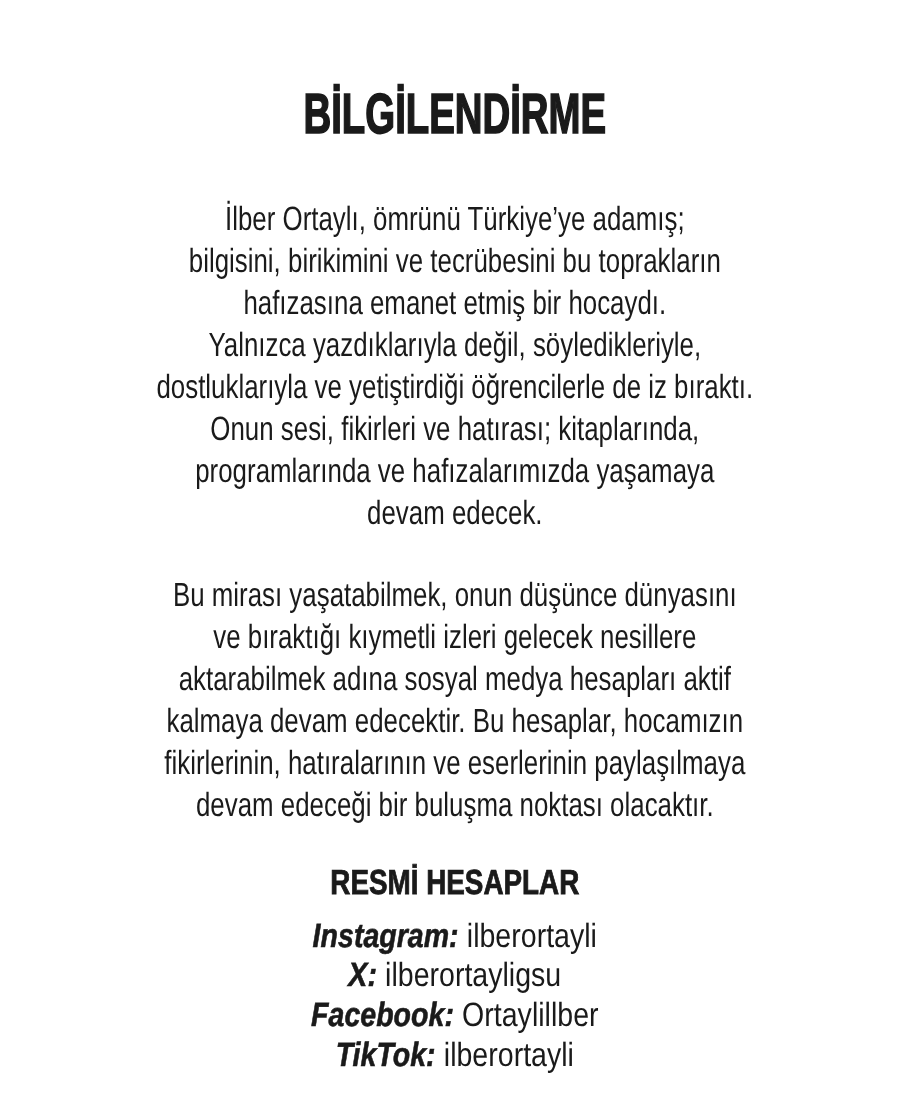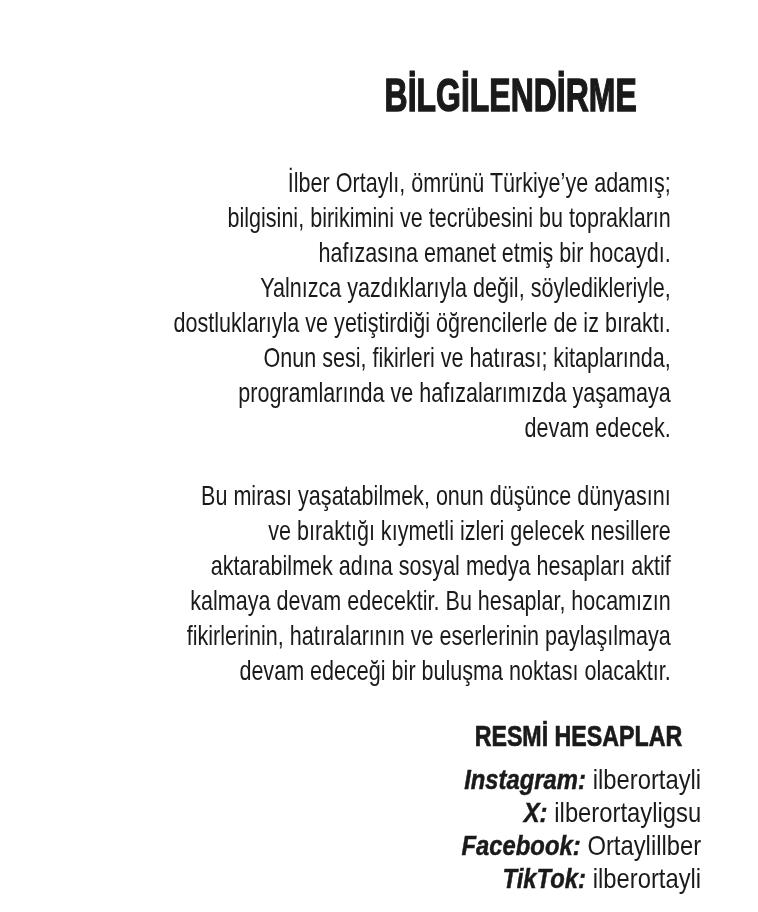--- a/index.html
+++ b/index.html
@@ -11,21 +11,21 @@
     height: 912px;
     overflow: hidden;
     background: #ffffff;
     font-family: "Liberation Sans", sans-serif;
   }
   .page {
     width: 758px;
     height: 912px;
     box-sizing: border-box;
     padding-top: 70px;
-    text-align: right;
+    text-align: center;
     color: #1a1a1a;
   }
   .title {
     margin: 0 0 45px 0;
     font-size: 47px;
     line-height: 50px;
     font-weight: 700;
     white-space: nowrap;
     transform: scaleX(0.68);
     transform-origin: 50% 50%;

